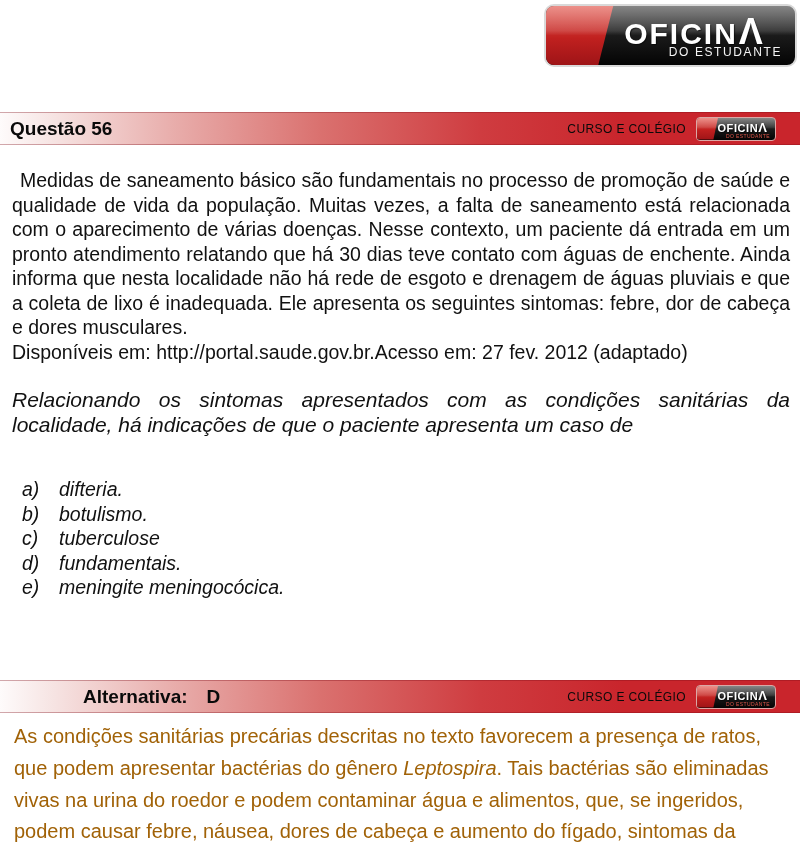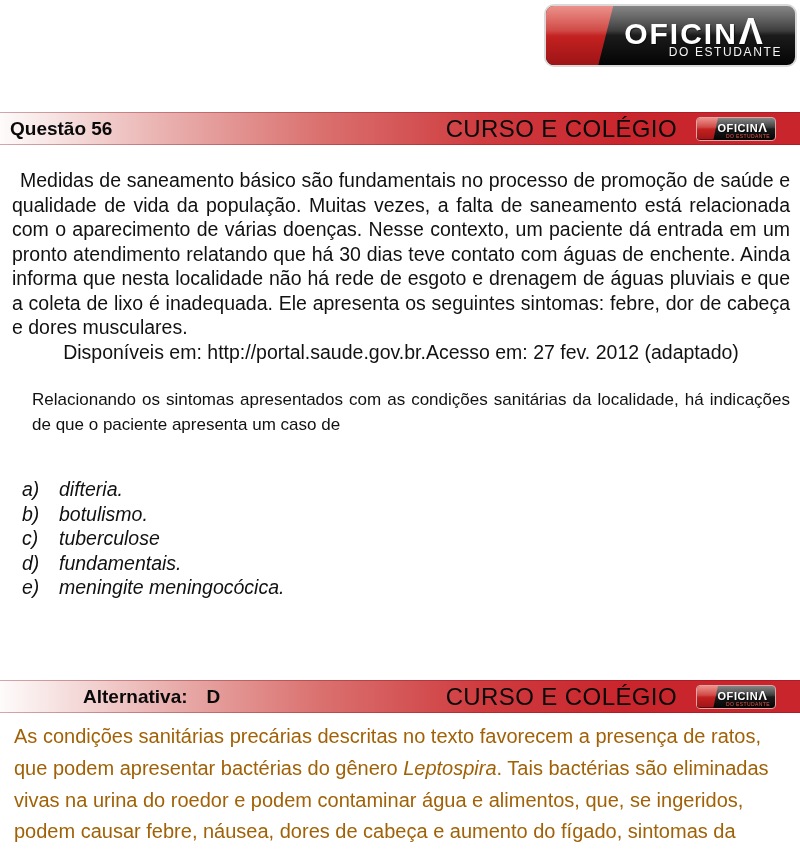--- a/index.html
+++ b/index.html
@@ -35,32 +35,32 @@
   
   .bar { position:absolute; left:0; right:0; height:33px; display:flex; align-items:center;
          background:linear-gradient(90deg,#fefbfb 0%, #f7e6e5 6%, #e8acaa 22%, #da716f 40%, #cf3c40 60%, #c9252c 78%, #c9252c 100%);
          box-shadow: inset 0 1px 0 rgba(125,12,22,0.35), inset 0 -1px 0 rgba(125,12,22,0.35); }
   .bar1 { top:112px;justify-content:center; }
   .bar2 { top:680px; }
   .bar .title  { font-weight:bold; font-size:19px; margin-left:10px; color:#0a0a0a; white-space:nowrap; }
   .bar2 .title { margin-left:83px; }
   .bar .answer-value { font-weight:bold; font-size:19px; margin-left:19px; color:#0a0a0a; }
   .bar .spacer { flex:1 1 auto; }
-  .bar .right-label { font-size:24px; letter-spacing:0.4px; margin-right:19px; color:#0a0a0a; white-space:nowrap; }
+  .bar .right-label { font-size:12px; letter-spacing:0.4px; margin-right:10px; color:#0a0a0a; white-space:nowrap; }
   .bar .logo-small { margin-right:24px; }
 
   
   .qtext { position:absolute; left:12px; right:10px; top:168px;
            font-size:19.5px; line-height:24.5px; text-align:justify; }
   .qtext p { margin:0; }
   .qtext .p1 { text-indent:8px; }
-  .qtext .source { text-align:center; }
+  .qtext .source { text-align:left; }
 
   .prompt { position:absolute; left:12px; right:10px; top:388px;
-            font-size:17px; line-height:24.5px; text-align:justify;margin-left:20px; }
+            font-style:italic; font-size:21px; line-height:24.5px; text-align:justify; }
 
   .options { position:absolute; left:22px; top:477px;
              font-style:italic; font-size:19.5px; line-height:24.6px; }
   .option  { display:flex; }
   .option .letter { width:37px; flex:0 0 auto; }
 
   
   .explanation { position:absolute; left:14px; right:15px; top:721px;
                  font-size:20px; line-height:31.8px; color:#a16207; }
   .explanation .it { font-style:italic; }

